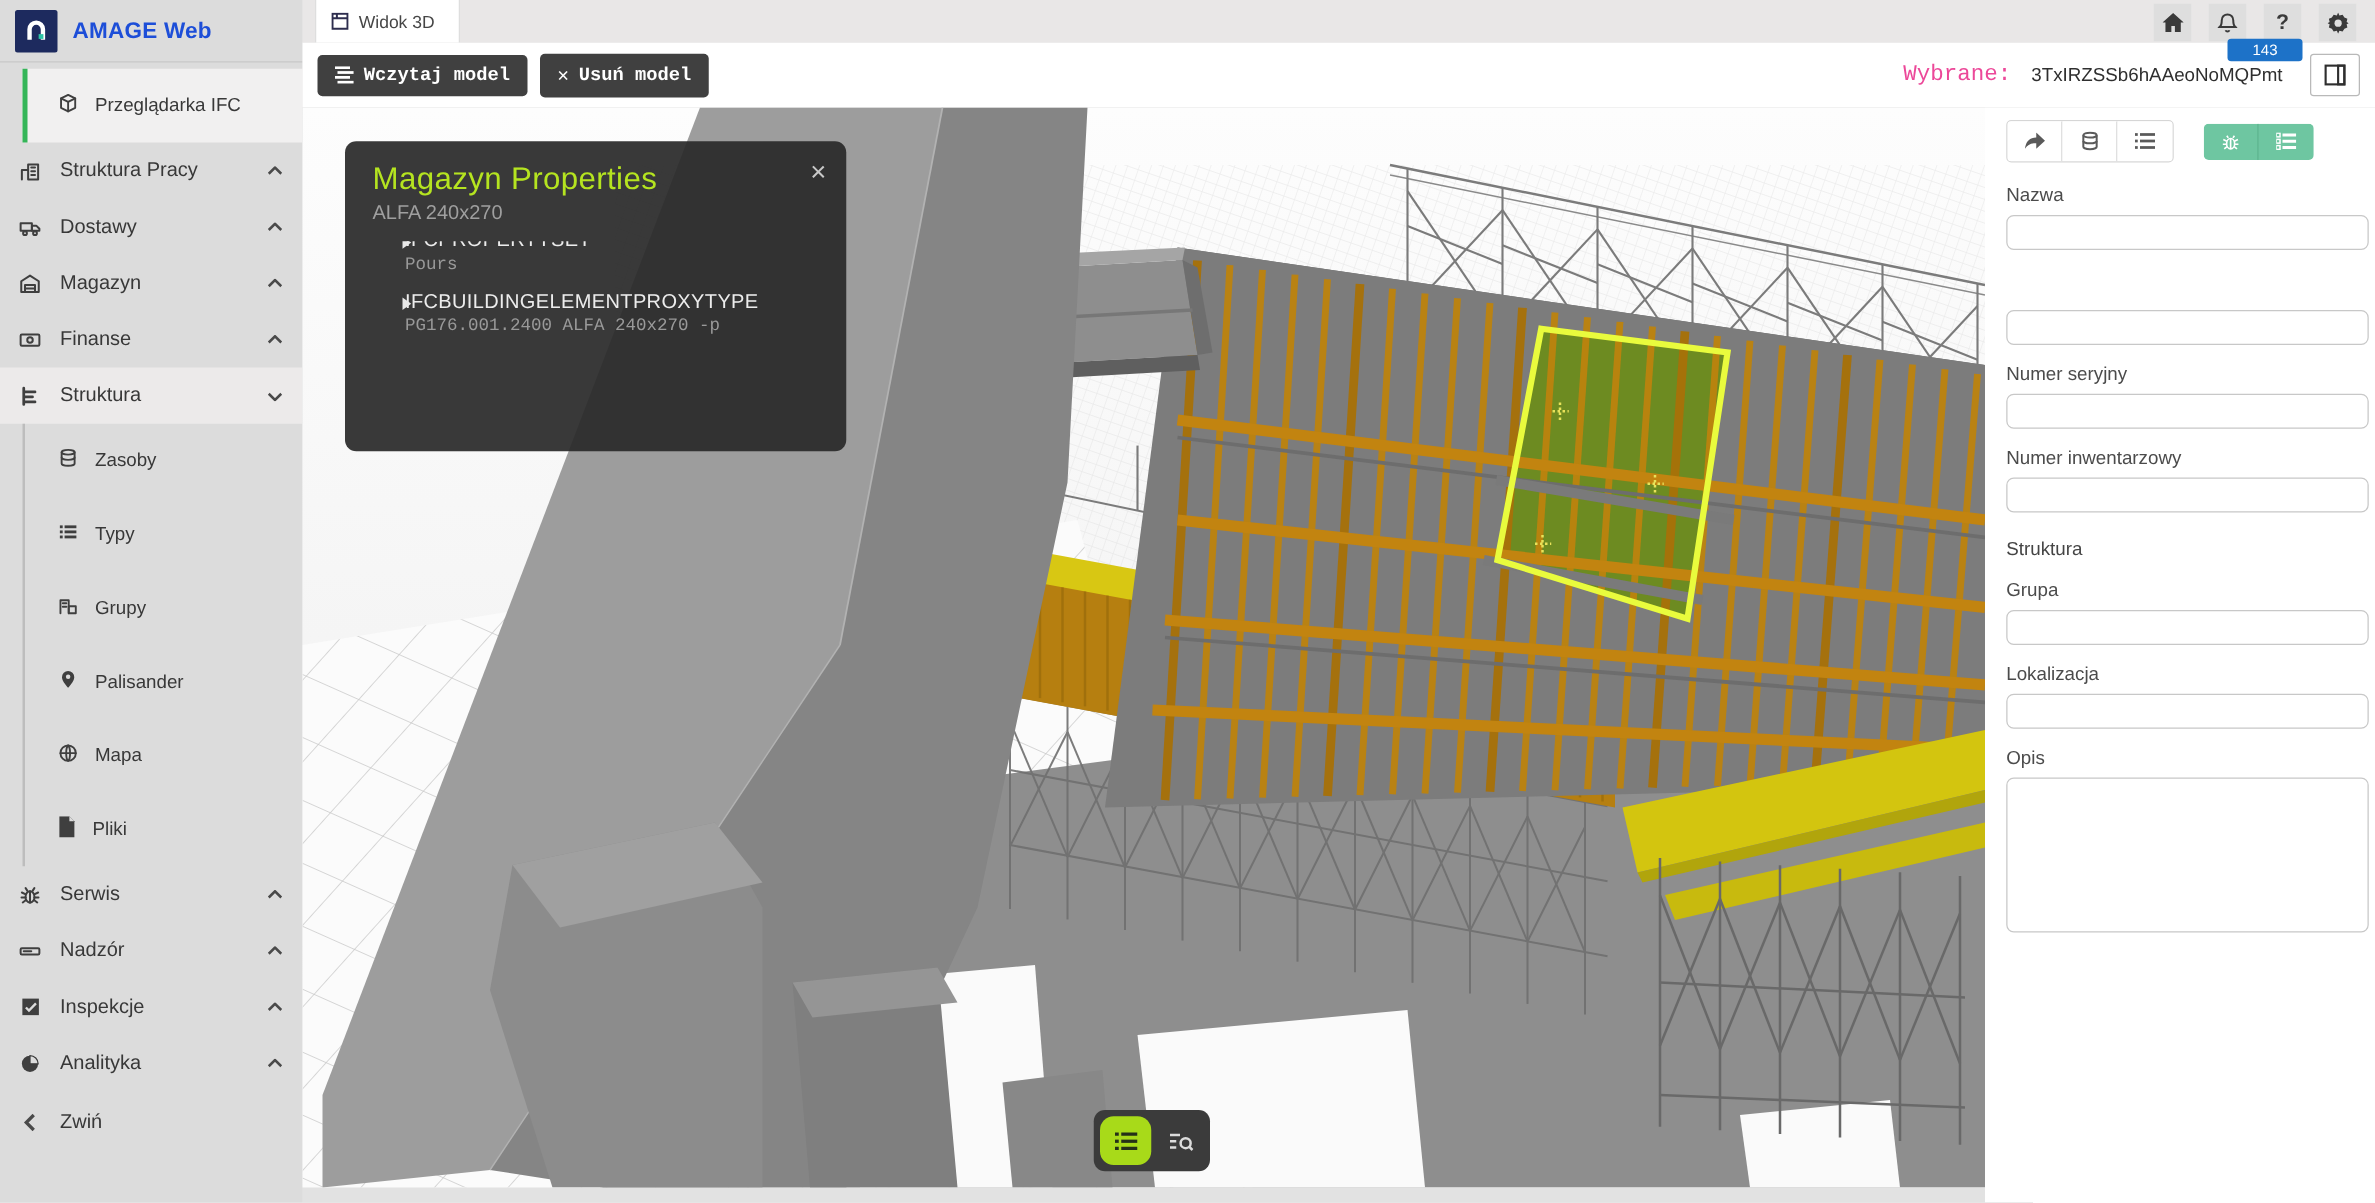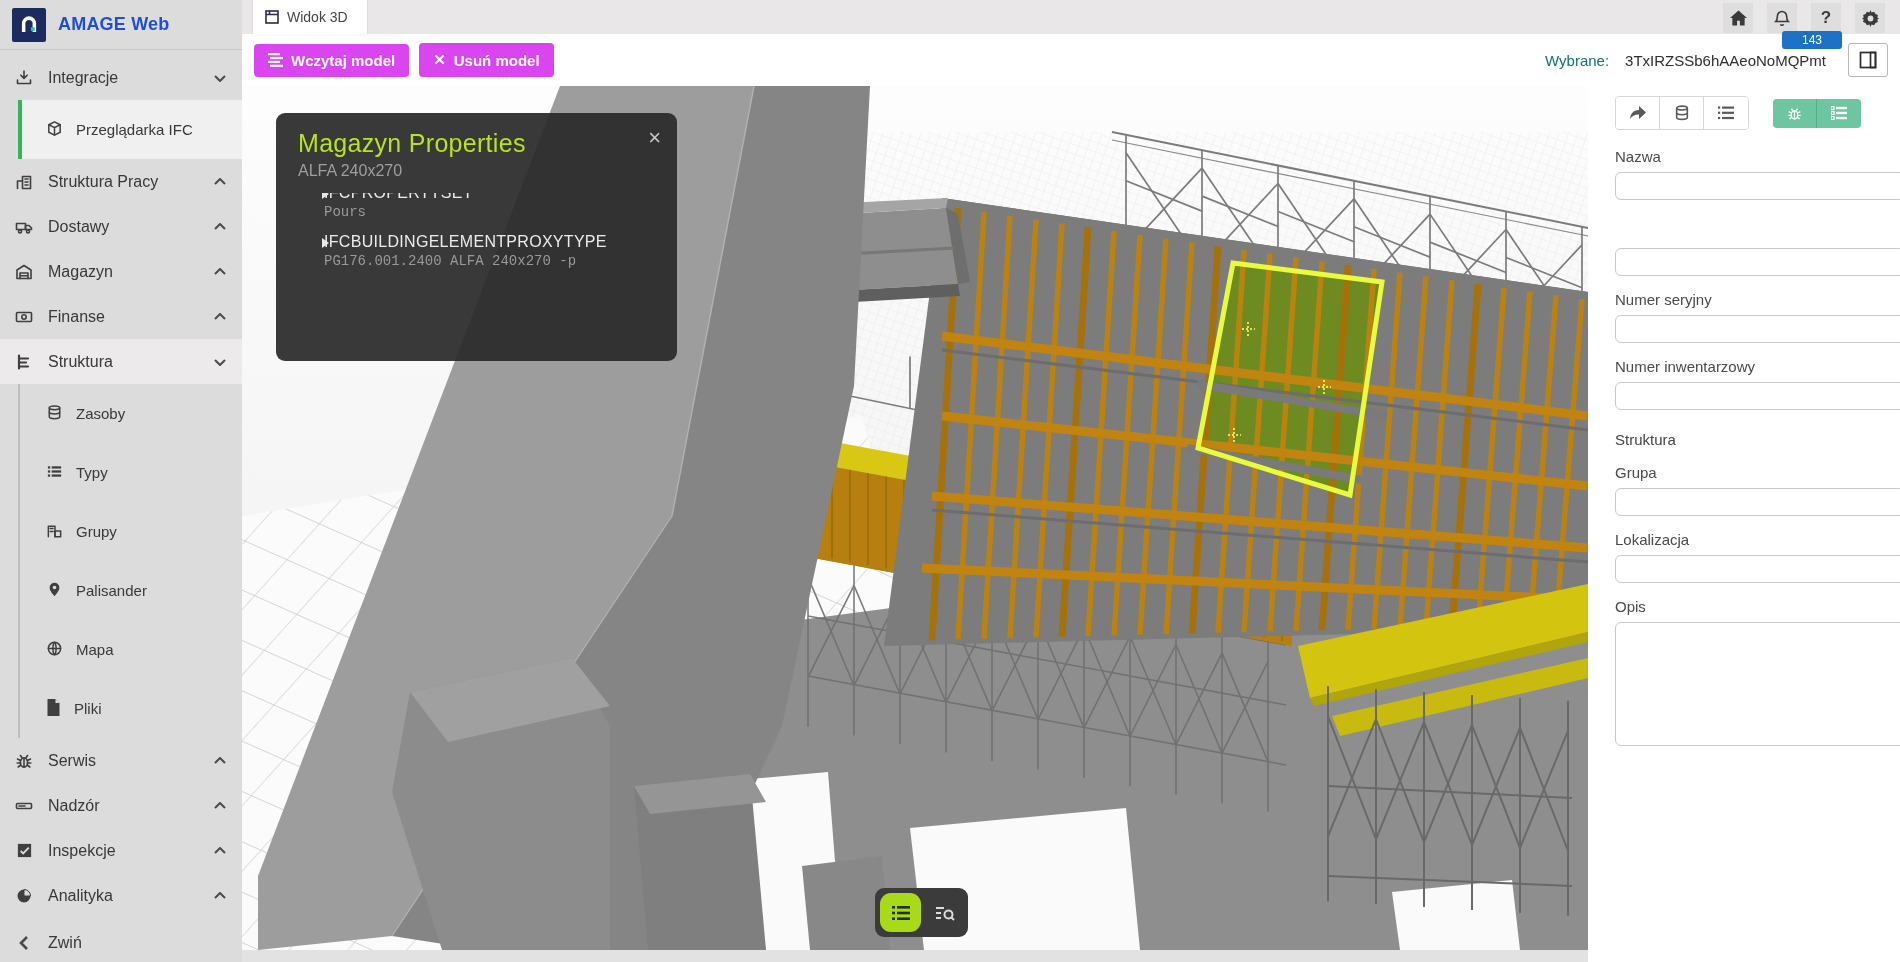--- a/index.html
+++ b/index.html
@@ -34,25 +34,25 @@
   .tabstrip { height:34px; background:#e9e7e7; position:relative; display:flex; }
   .tab { margin-left:10px; width:116px; background:#fff; display:flex; align-items:center; gap:8px;
     padding-left:12px; font-size:14px; color:#464646; border-left:1px solid #dedede; border-right:1px solid #dedede; }
   .hdr-btn { position:absolute; top:3px; width:30px; height:30px; background:#dedede;
     display:flex; align-items:center; justify-content:center; cursor:pointer; color:#3a3a3a; }
   .hdr-help { font-size:17px; font-weight:bold; color:#3a3a3a; }
   .badge { position:absolute; top:31px; right:58px; background:#1d72c8; color:#fff; font-size:12px;
     padding:2px 20px; border-radius:3px; z-index:5; }
 
   .toolbar { height:52px; background:#fff; display:flex; align-items:center; padding:0 12px; gap:10px; }
-  .btn-slate { background:#d946ef; color:#fff; font-weight:bold; font-size:15px; border:none;
+  .btn-slate { background:#404040; color:#fff; font-weight:bold; font-size:15px; border:none;
     border-radius:4px; padding:8px 14px; display:flex; align-items:center; gap:8px; cursor:pointer;
-    font-family:Liberation Sans, sans-serif; }
+    font-family:Liberation Mono, monospace; }
   .toolbar .spacer { flex:1; }
-  .sel-lbl { font-size:15px; color:#0f766e; }
+  .sel-lbl { font-size:18px; color:#ec4899;font-family:Liberation Mono, monospace; }
   .sel-val { font-size:15px; color:#2f2f2f; margin-left:6px; margin-right:12px; }
   .btn-square { width:40px; height:34px; background:#fff; border:1px solid #b9b9b9; border-radius:3px;
     display:flex; align-items:center; justify-content:center; cursor:pointer; }
 
   .content { flex:1; display:flex; background:#e2e2e2; }
   .viewport { width:1346px; height:864px; position:relative; background:#f2f2f2; flex:0 0 1346px; }
   .viewport svg.scene { position:absolute; inset:0; }
 
   
   .props { position:absolute; left:34px; top:27px; width:401px; height:248px;
@@ -70,21 +70,21 @@
 
   
   .vtb { position:absolute; left:633px; top:802px; width:93px; height:49px; background:#3b3b3b;
     border-radius:9px; display:flex; align-items:center; padding:5px; gap:6px; z-index:8; }
   .vtb-lime { width:41px; height:39px; background:#a8da19; border:none; border-radius:11px;
     display:flex; align-items:center; justify-content:center; cursor:pointer; }
   .vtb-ghost { width:36px; height:36px; background:transparent; border:none; display:flex;
     align-items:center; justify-content:center; cursor:pointer; }
 
   
-  .rpanel { width:312px; background:#fff; padding:10px 5px 0 27px; }
+  .rpanel { width:312px; background:#fff; padding:10px 5px 0 17px; }
   .rp-iconrow { display:flex; align-items:center; margin-bottom:18px; }
   .ig { display:flex; border:1px solid #d6d6d6; border-radius:4px; overflow:hidden; }
   .ig button { width:44px; height:32px; background:#fff; border:none; border-right:1px solid #d6d6d6;
     display:flex; align-items:center; justify-content:center; cursor:pointer; }
   .ig button:last-child { border-right:none; }
   .ig-green { display:flex; margin-left:24px; border-radius:4px; overflow:hidden; }
   .ig-green button { width:44px; height:29px; background:#6ec6a1; border:none;
     border-right:1px solid #54ad88; display:flex; align-items:center; justify-content:center; cursor:pointer; }
   .ig-green button:last-child { border-right:none; }
   .rp-label { font-size:15px; color:#4b4b4b; margin-bottom:7px; }
@@ -106,32 +106,20 @@
         <svg width="26" height="26" viewBox="0 0 34 34">
             <path d="M10 26V15a7 7 0 0 1 14 0v11" stroke="#fff" stroke-width="4.6" fill="none"></path>
             <rect x="19.5" y="20" width="5" height="5" fill="#2ec4a5"></rect>
           </svg>
       </div>
       <div class="logo-title">AMAGE Web</div>
     </div>
 
     <nav class="nav">
 
-      <div class="nav-row">
-        <span class="ic">
-          <svg class="sic" width="18" height="18" viewBox="0 0 18 18">
-              <path d="M9 2v7M5.8 6.2 9 9.4l3.2-3.2"></path>
-              <path d="M2.5 11v3.5h13V11"></path>
-            </svg>
-          </span>
-        <span class="lbl">Integracje</span>
-        <svg class="chev" width="12" height="8" viewBox="0 0 12 8">
-            <polyline points="1,2 6,7 11,2"></polyline>
-          </svg>
-      </div>
       <div class="subwrap" style="border-color:transparent;">
         <div class="sub-row active">
           <span class="ic">
             <svg class="sic" width="17" height="17" viewBox="0 0 18 18">
                 <path d="M9 2l6 3v8l-6 3-6-3V5z"></path>
                 <path d="M3 5l6 3 6-3M9 8v8"></path>
               </svg></span>
           <span class="lbl">Przeglądarka IFC</span>
         </div>
       </div>

